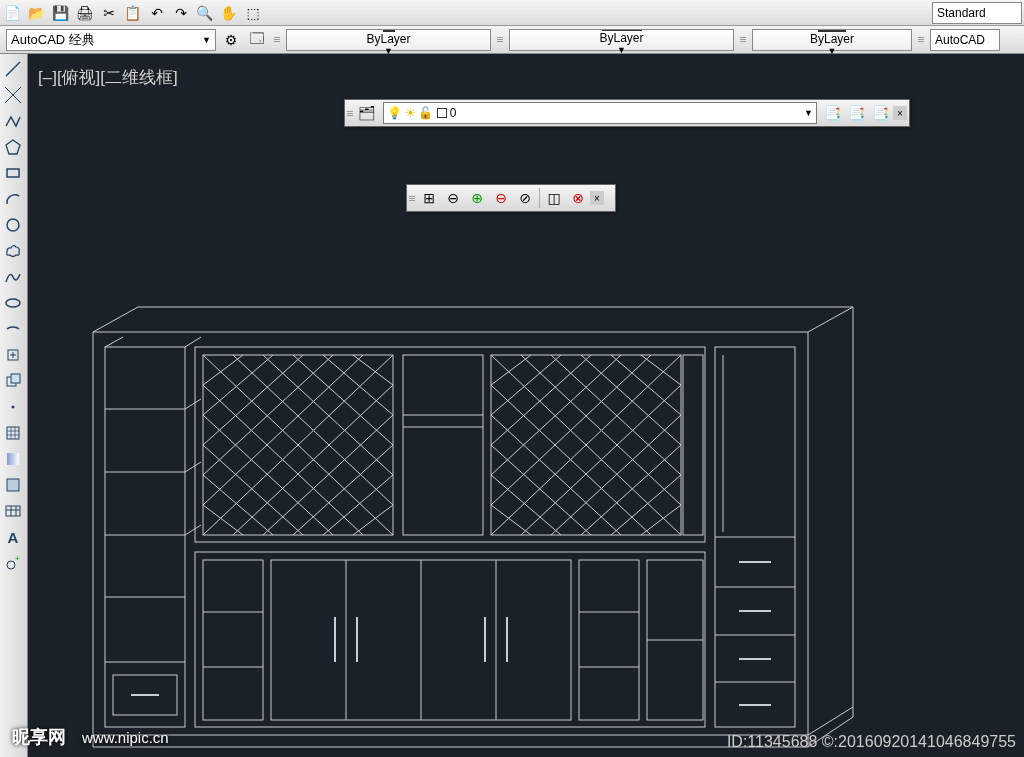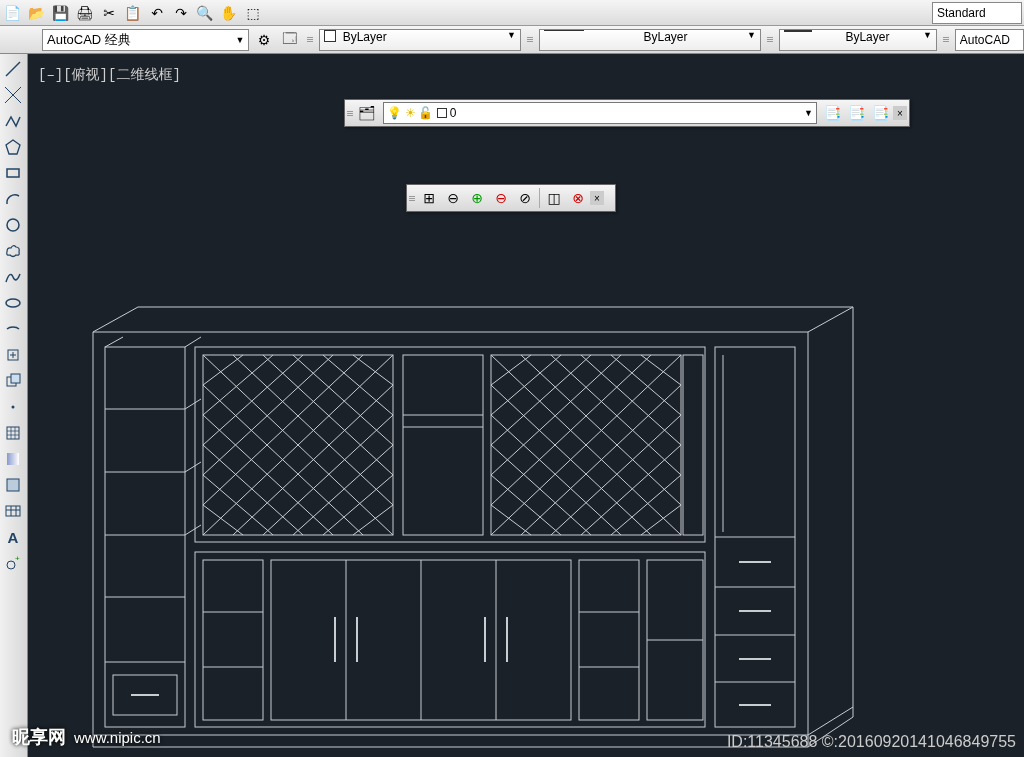--- a/index.html
+++ b/index.html
@@ -2,56 +2,56 @@
 <html><head>
 <meta charset="utf-8">
 <style>
 * { margin: 0; padding: 0; box-sizing: border-box; font-family: "Microsoft YaHei", Arial, sans-serif; }
 body { width: 1024px; height: 757px; overflow: hidden; background: #e8e8e8; position: relative; }
 
 .top-toolbar-row { height: 26px; background: linear-gradient(#f5f5f5,#dcdcdc); border-bottom: 1px solid #999; display: flex; align-items: center; gap: 2px; padding: 0 2px; }
 .top-icon { width: 22px; height: 20px; display: flex; align-items: center; justify-content: center; border: 1px solid transparent; font-size: 14px; }
 
 .second-row { height: 28px; background: linear-gradient(#f5f5f5,#dcdcdc); border-bottom: 1px solid #888; display: flex; align-items: center; gap: 4px; padding-left: 6px; }
-.workspace-dd { width: 210px; height: 22px; border: 1px solid #888; background: #fff; display: flex; align-items: center; justify-content: space-between; padding: 0 4px; font-size: 13px; margin-left: 36px; }
+.workspace-dd { width: 210px; height: 22px; border: 1px solid #888; background: #fff; display: flex; align-items: center; justify-content: space-between; padding: 0 4px; font-size: 13px; }
 .dd-arrow { font-size: 9px; }
 .gear-btn, .props-btn { width: 22px; height: 22px; display: flex; align-items: center; justify-content: center; font-size: 14px; }
 .grip { width: 6px; height: 22px; display: flex; flex-direction: column; justify-content: center; gap: 1px; margin: 0 2px; }
 .grip span { display: block; height: 1px; background: #999; }
 
-.bylayer-dd { height: 22px; border: 1px solid #888; background: linear-gradient(#fff,#eee); display: flex; padding: 0 4px; gap: 7px; font-size: 12px; }
+.bylayer-dd { height: 22px; border: 1px solid #888; background: linear-gradient(#fff,#eee); display: flex; align-items: center; padding: 0 4px; gap: 0; font-size: 12px; flex-direction: column; }
 .bylayer-dd .sq { width: 12px; height: 12px; border: 1px solid #333; background: #fff; }
 .bylayer-dd .txt { flex: 1; }
 .w1 { width: 205px; }
 .w2 { width: 225px; }
 .w3 { width: 160px; }
 .bycolor { width: 70px; height: 22px; border: 1px solid #888; background: #fff; display: flex; align-items: center; padding: 0 4px; font-size: 12px; }
 
 .main-area { position: absolute; top: 54px; left: 0; right: 0; bottom: 0; display: flex; }
 
 .left-tools { width: 28px; background: linear-gradient(90deg,#f0f0f0,#d8d8d8); border-right: 1px solid #888; display: flex; flex-direction: column; padding-top: 2px; gap: 0; }
 .tool-btn { width: 26px; height: 26px; display: flex; align-items: center; justify-content: center; font-size: 13px; color: #246; }
 .tool-btn svg { width: 18px; height: 18px; }
 
 .canvas { flex: 1; background: #1a2128; position: relative; }
-.view-label { position: absolute; top: 12px; left: 10px; color: #d0d0d0; font-size: 14px; font-family: Liberation Mono, monospace; }
+.view-label { position: absolute; top: 12px; left: 10px; color: #d0d0d0; font-size: 17px; }
 
 .float-toolbar { position: absolute; background: linear-gradient(#f5f5f5,#d8d8d8); border: 1px solid #666; display: flex; align-items: center; height: 28px; box-shadow: 1px 1px 3px rgba(0,0,0,0.4); }
 .ft1 { top: 45px; left: 316px; width: 566px; }
 .ft2 { top: 130px; left: 378px; width: 210px; }
 .float-toolbar .grip { margin-left: 2px; }
 .float-toolbar .ticon { width: 24px; height: 24px; display: flex; align-items: center; justify-content: center; font-size: 14px; }
 .layer-dd { flex: 1; height: 22px; background: #fff; border: 1px solid #777; margin: 0 4px; display: flex; align-items: center; gap: 3px; padding: 0 3px; font-size: 12px; }
 .layer-dd .bulb { color: #e8b800; }
 .layer-dd .sun { color: #e8b800; }
 .layer-dd .lock { color: #257; }
 .layer-dd .sq { width: 10px; height: 10px; border: 1px solid #333; background: #fff; }
 .close-x { width: 14px; height: 14px; background: #ccc; display: flex; align-items: center; justify-content: center; font-size: 10px; margin-right: 2px; cursor: pointer; }
 
-.watermark-left { position: absolute; left: 12px; bottom: 8px; color: #fff; font-size: 15px; display: flex; align-items: center; gap: 8px; text-shadow: 0 0 4px #000; }
+.watermark-left { position: absolute; left: 12px; bottom: 8px; color: #fff; font-size: 15px; display: flex; align-items: center; gap: 16px; text-shadow: 0 0 4px #000; }
 .watermark-left .logo { font-weight: bold; font-size: 18px; }
 .watermark-right { position: absolute; right: 8px; bottom: 6px; color: #ccc; font-size: 16px; }
 
 .drawing { position: absolute; top: 203px; left: 55px; }
 </style>
 </head>
 <body>
 
 <div class="top-toolbar-row">
   <div class="top-icon">📄</div>

